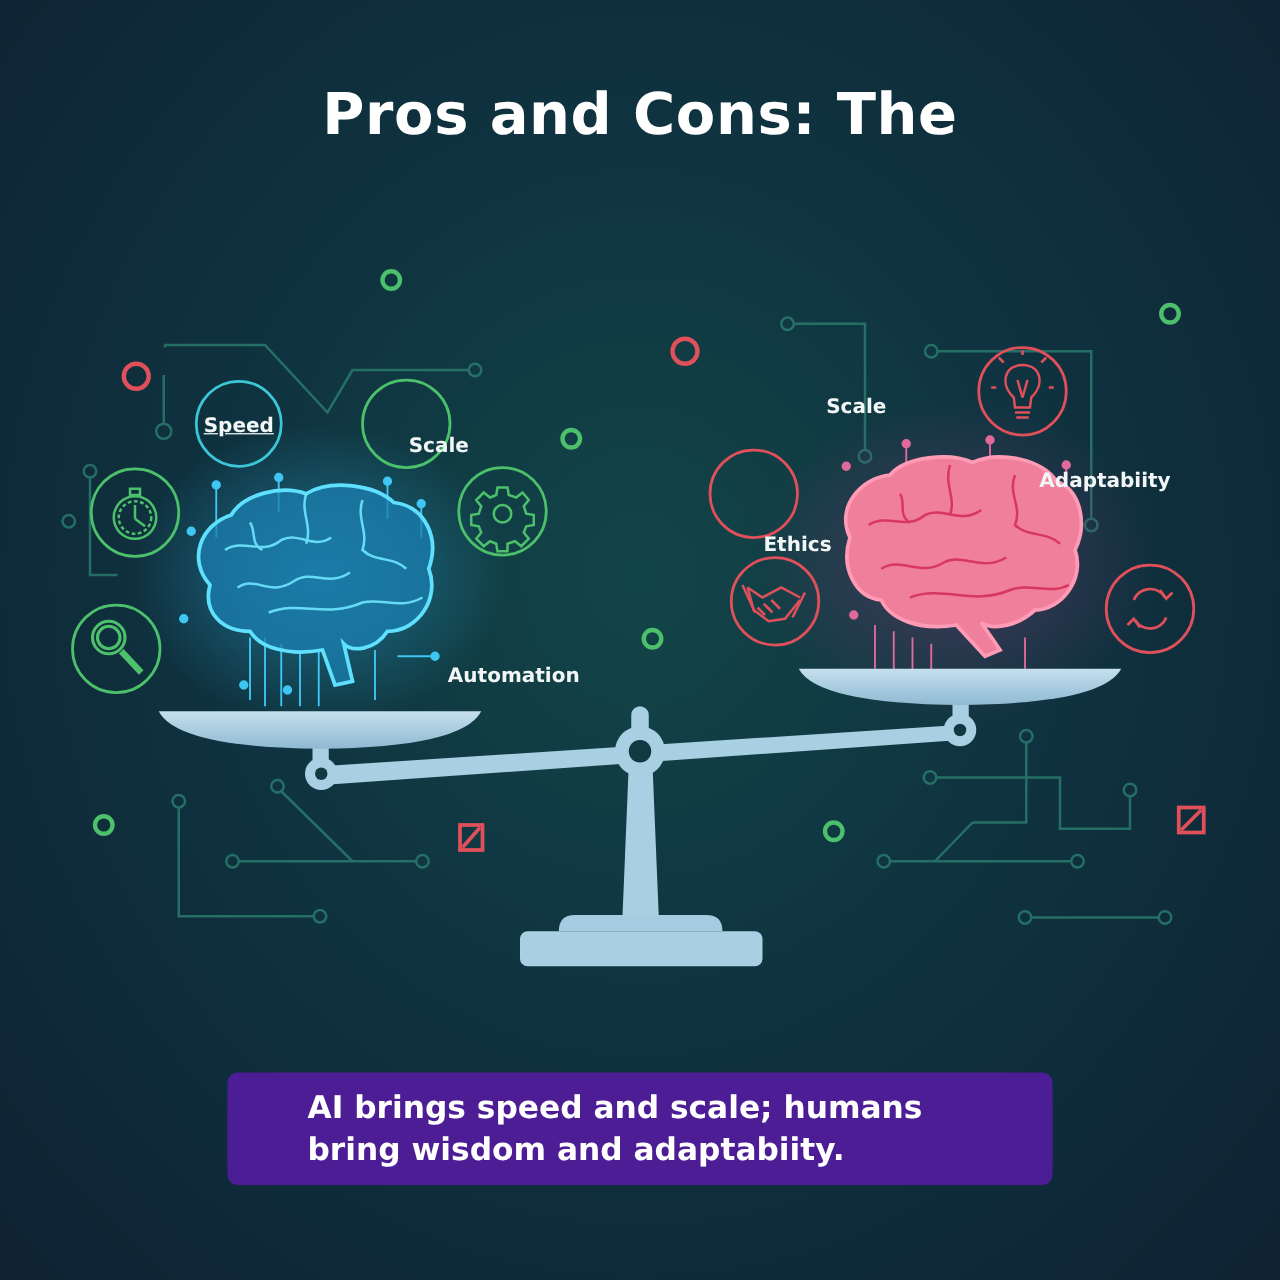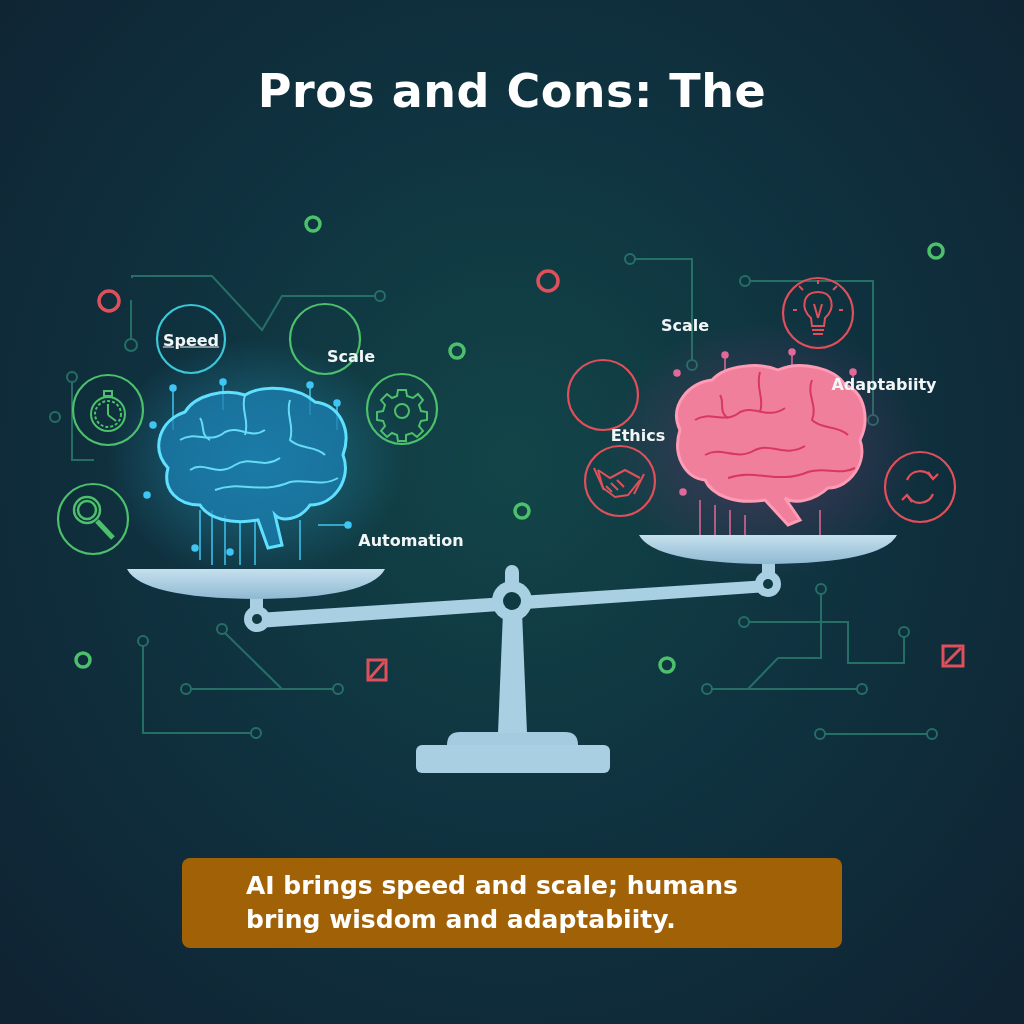--- a/index.html
+++ b/index.html
@@ -13,21 +13,21 @@
     color: #ffffff; font-weight: bold; font-size: 46px; line-height: 58px; letter-spacing: 0.5px;
   }
   .title span { display: block; }
   svg.scene { position: absolute; left: 0; top: 0; }
   .label {
     position: absolute; color: #f2f6f7; font-weight: bold; font-size: 16px;
     white-space: nowrap; transform: translate(-50%, -50%);
   }
   .banner {
     position: absolute; left: 182px; top: 858px; width: 660px; height: 90px;
-    background: #a16207; border-radius: 8px; color: #ffffff; font-weight: bold;
+    background: #4c1d95; border-radius: 8px; color: #ffffff; font-weight: bold;
     font-size: 25px; line-height: 34px; box-sizing: border-box; padding-top: 11px;
   }
   .banner .l1 { display: block; padding-left: 64px; }
   .banner .l2 { display: block; padding-left: 64px; }
 </style>
 </head>
 <body>
 
 <svg class="scene" width="1024" height="1024" viewBox="0 0 1024 1024">
   <defs>

